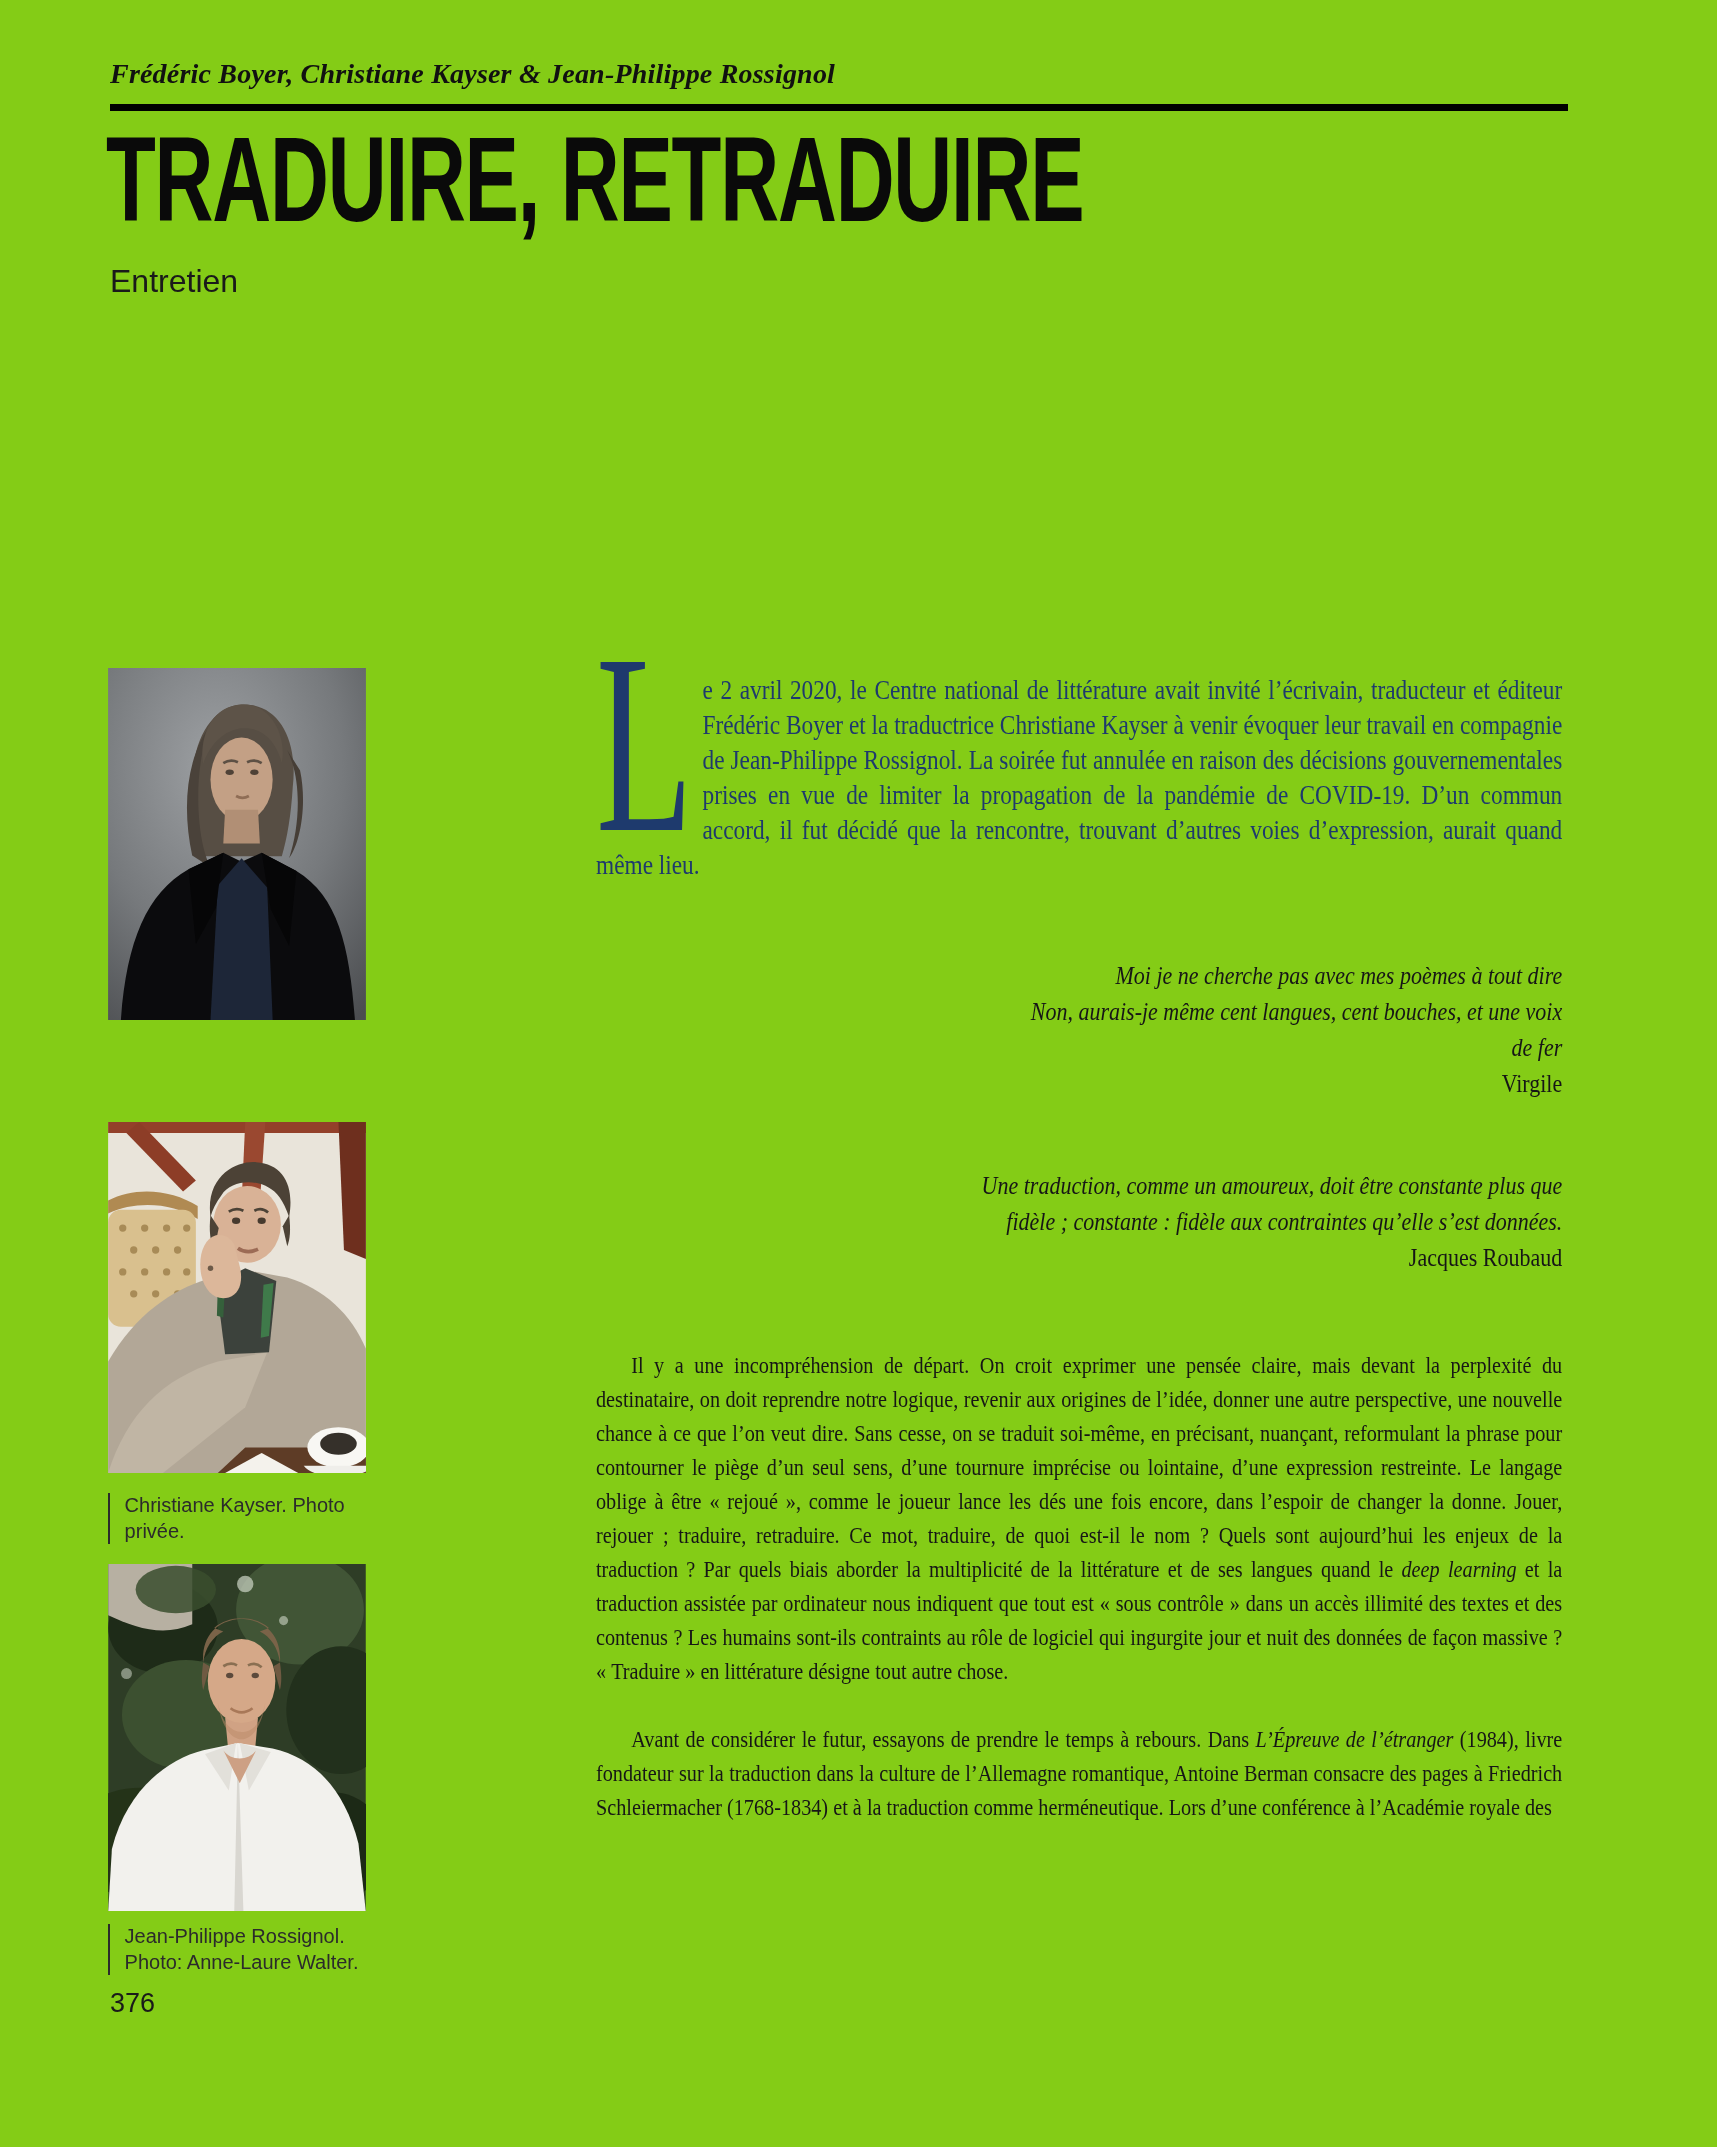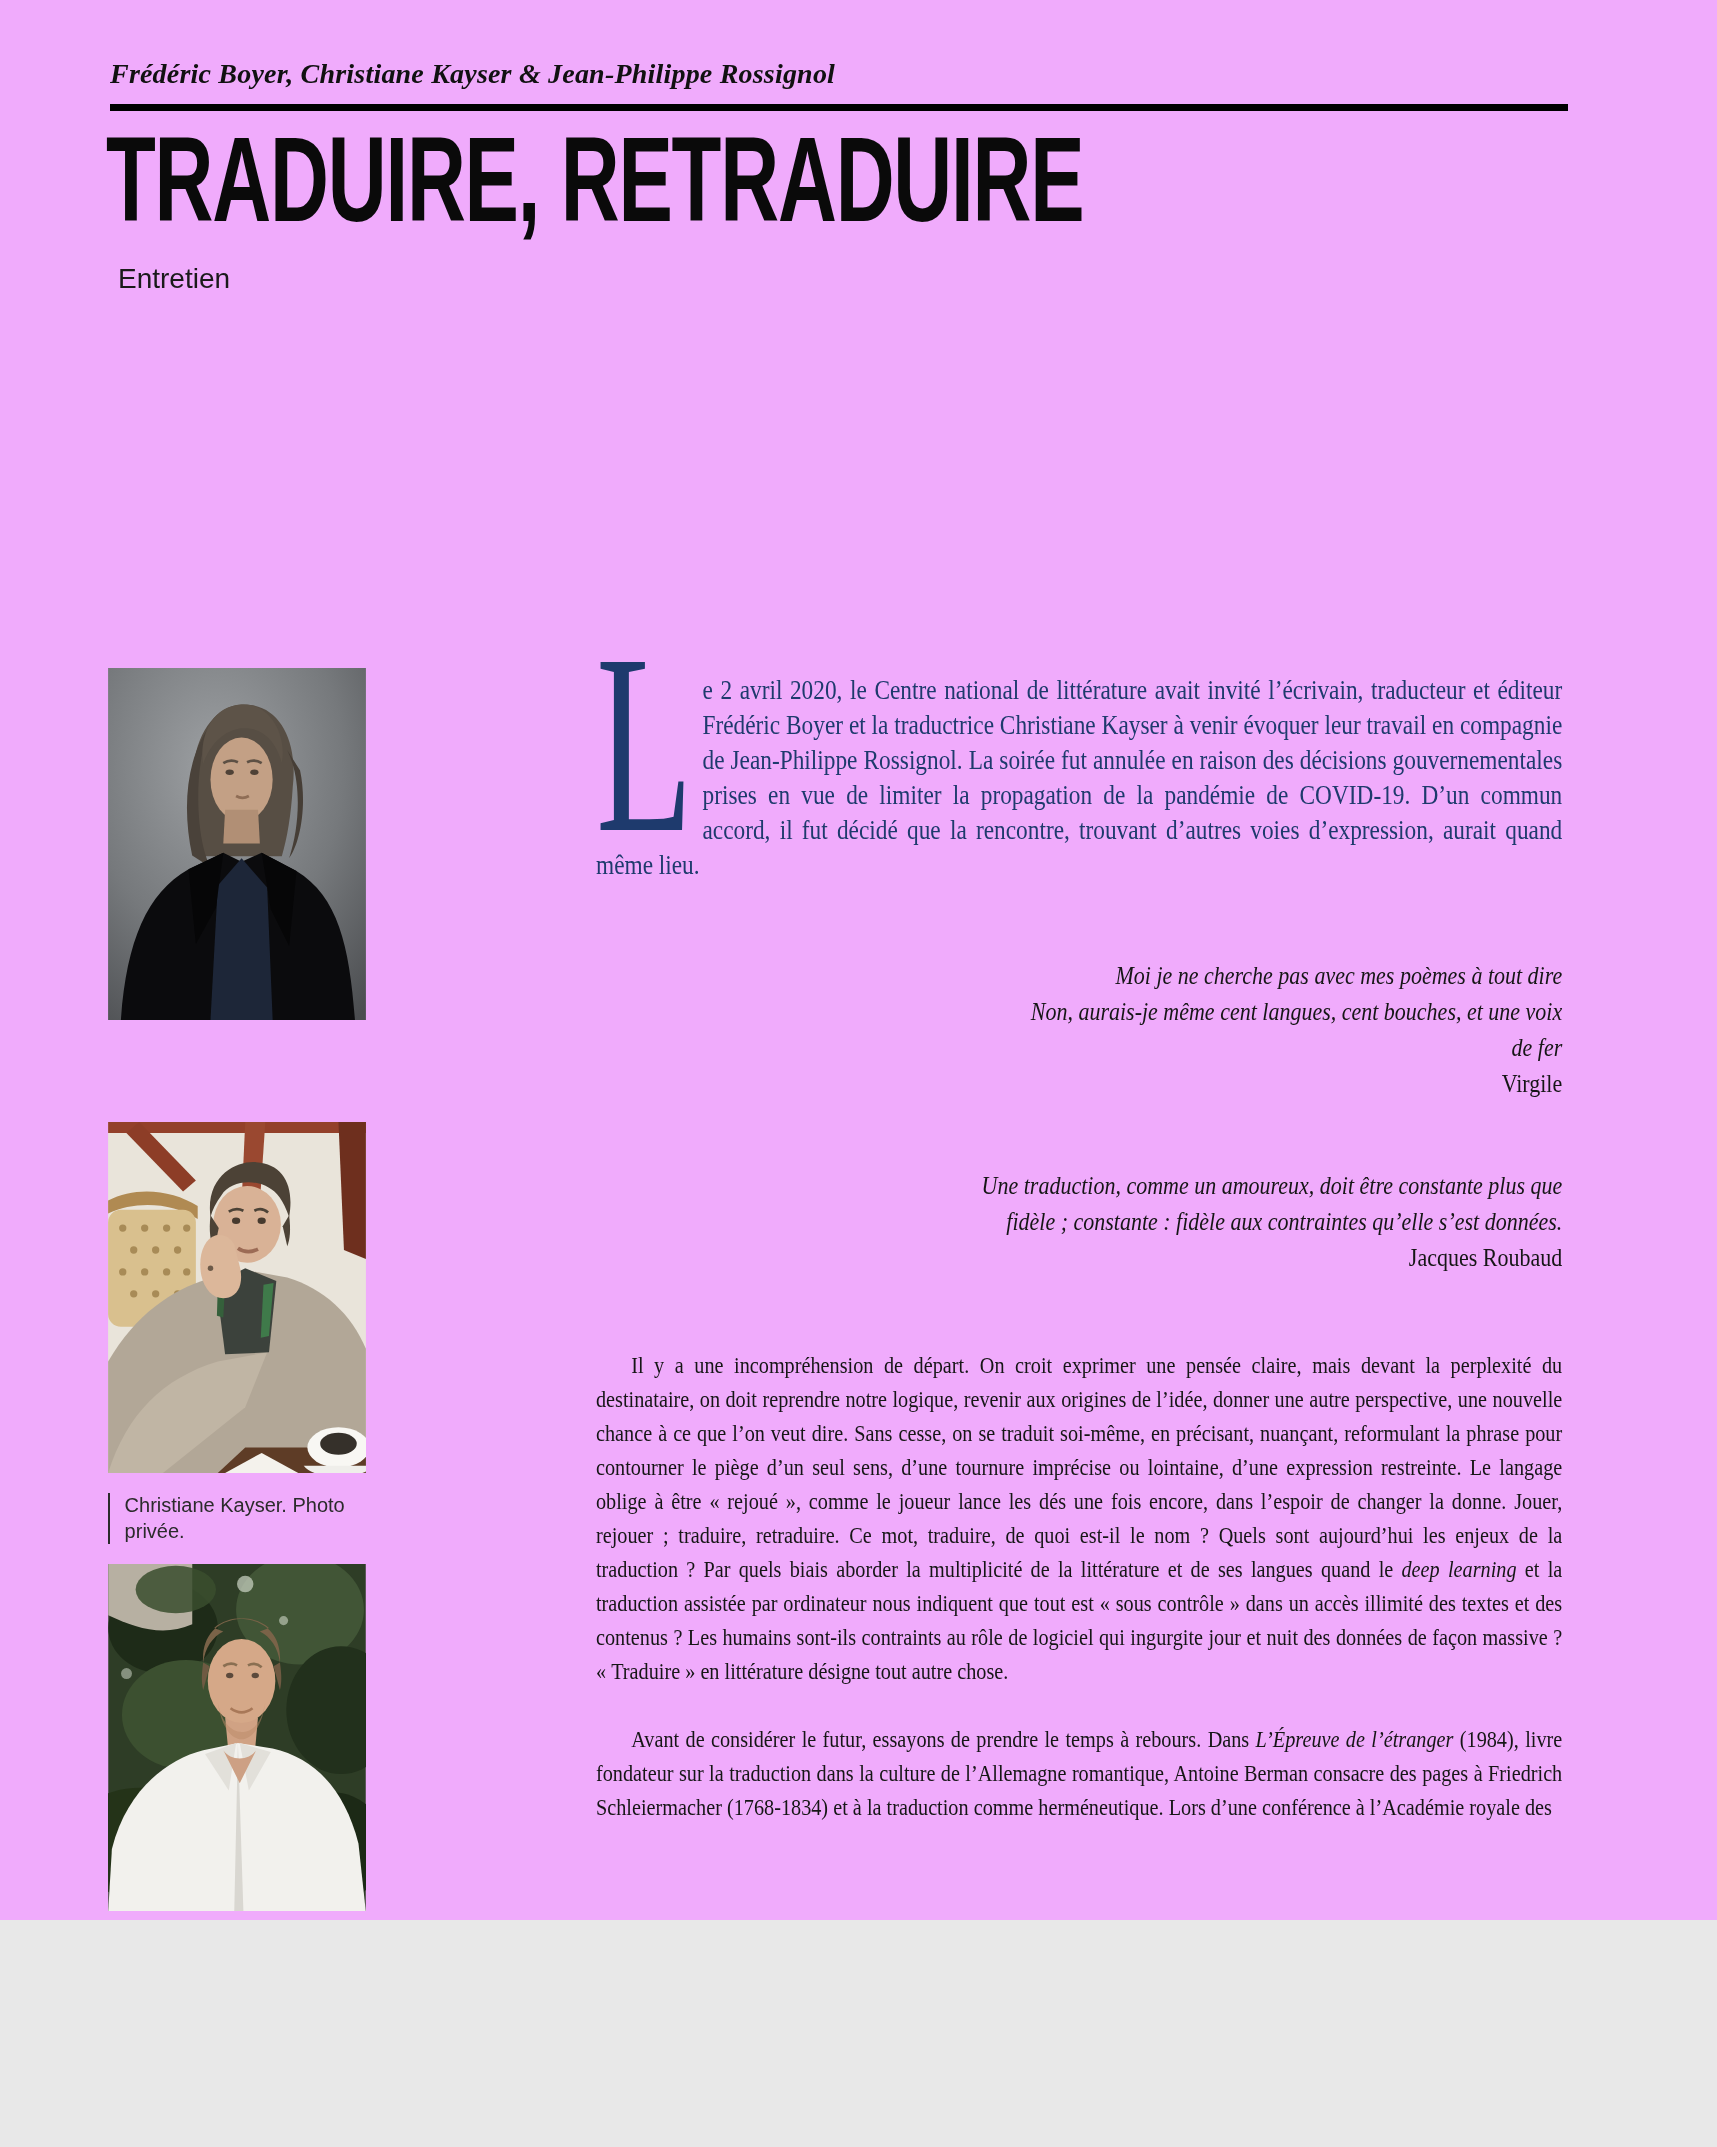--- a/index.html
+++ b/index.html
@@ -1,36 +1,36 @@
 <!DOCTYPE html>
 <html lang="fr" style="font-size:14.6px"><head>
 <meta charset="utf-8">
 <style>
   html,body{margin:0;padding:0;background:#e8e8e8;}
   .page{
-    position:relative;width:1718px;height:1920px;background:#f0abfc;
+    position:relative;width:1718px;height:2147px;background:#84cc16;
     font-family:"Liberation Serif", serif;color:#1c1c1c;overflow:hidden;
     margin:0 auto;
   }
   
   .authors{
     position:absolute;left:110px;top:58px;
     font-style:italic;font-weight:600;font-size:28px;letter-spacing:0.2px;color:#111;
     white-space:nowrap;
   }
   .rule{position:absolute;left:110px;top:104px;width:1458px;height:7.3px;background:#000;}
   .title{
     position:absolute;left:106px;top:119px;
     font-family:"Liberation Sans", sans-serif;font-weight:700;font-size:120px;
     letter-spacing:-1.8px;color:#0a0a0a;white-space:nowrap;
     transform:scaleX(0.68);transform-origin:left top;line-height:1;
   }
   .genre{
     position:absolute;left:110px;top:263px;
-    font-family:"Liberation Sans", sans-serif;font-size:28px;color:#1a1a1a;margin-left:8px;
+    font-family:"Liberation Sans", sans-serif;font-size:32px;color:#1a1a1a;
   }
   
   .photo{position:absolute;left:108px;width:258px;overflow:hidden;}
   .photo svg{display:block;width:100%;height:100%;}
   #photo1{top:668px;height:352px;}
   #photo2{top:1122px;height:351px;}
   #photo3{top:1564px;height:347px;}
   .caption{
     position:absolute;left:108px;width:274px;
     font-family:"Liberation Sans", sans-serif;font-size:20px;line-height:25.6px;color:#2b2b2b;

